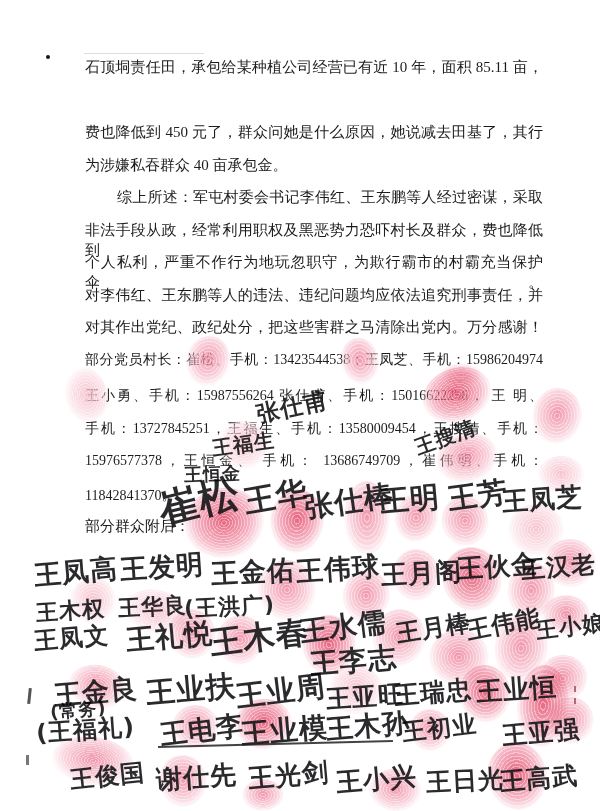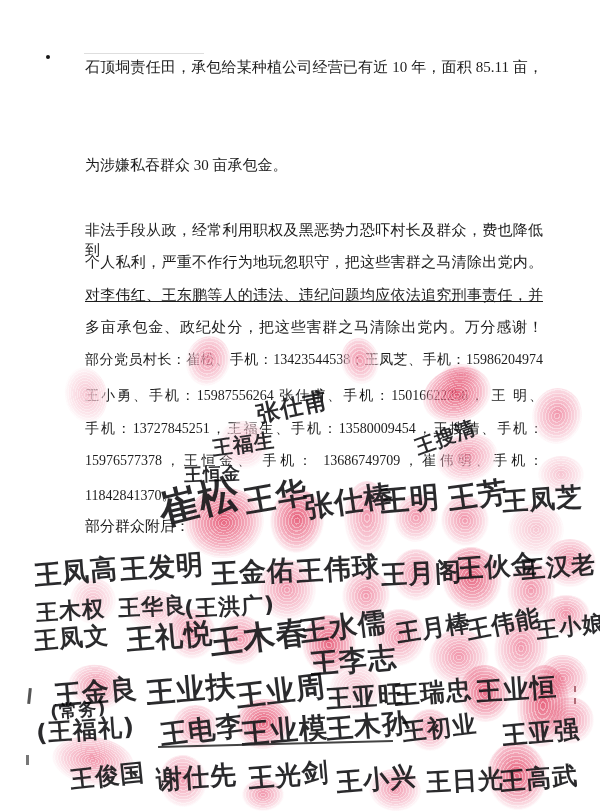--- a/index.html
+++ b/index.html
@@ -38,25 +38,27 @@
     mix-blend-mode:multiply;opacity:.92;letter-spacing:1px;
   }
   .mark{position:absolute;}
 </style>
 </head>
 <body>
 
 <div class="page">
   <div class="text-layer" id="lines">
       <div class="tline j" style="top: 57px; left: 85px; width: 458px;">石顶垌责任田，承包给某种植公司经营已有近 10 年，面积 85.11 亩，</div>
-      <div class="tline" style="top: 155px; left: 85px; width: 458px;">为涉嫌私吞群众 30 亩承包金。</div>
+      <div class="tline j" style="top: 122px; left: 85px; width: 458px;">费也降低到 450 元了，群众问她是什么原因，她说减去田基了，其行</div>
+      <div class="tline" style="top: 155px; left: 85px; width: 458px;">为涉嫌私吞群众 40 亩承包金。</div>
+      <div class="tline j" style="top: 187px; left: 117px; width: 426px;">综上所述：军屯村委会书记李伟红、王东鹏等人经过密谋，采取</div>
       <div class="tline j" style="top: 220px; left: 85px; width: 458px;">非法手段从政，经常利用职权及黑恶势力恐吓村长及群众，费也降低到</div>
-      <div class="tline j" style="top: 252px; left: 85px; width: 458px;">个人私利，严重不作行为地玩忽职守，把这些害群之马清除出党内。</div>
-      <div class="tline j" style="top: 285px; left: 85px; width: 458px; text-decoration: underline;">对李伟红、王东鹏等人的违法、违纪问题均应依法追究刑事责任，并</div>
-      <div class="tline j" style="top: 317px; left: 85px; width: 458px;">多亩承包金、政纪处分，把这些害群之马清除出党内。万分感谢！</div>
+      <div class="tline j" style="top: 252px; left: 85px; width: 458px;">个人私利，严重不作行为地玩忽职守，为欺行霸市的村霸充当保护伞。</div>
+      <div class="tline j" style="top: 285px; left: 85px; width: 458px;">对李伟红、王东鹏等人的违法、违纪问题均应依法追究刑事责任，并</div>
+      <div class="tline j" style="top: 317px; left: 85px; width: 458px;">对其作出党纪、政纪处分，把这些害群之马清除出党内。万分感谢！</div>
       <div class="tline j small" style="top: 350px; left: 85px; width: 458px;">部分党员村长：崔松、手机：13423544538；王凤芝、手机：15986204974</div>
       <div class="tline j small" style="top: 386px; left: 85px; width: 458px;">王小勇、手机：15987556264 张仕甫、手机：15016622256， 王 明、</div>
       <div class="tline j small" style="top: 419px; left: 85px; width: 458px;">手机：13727845251，王福生、手机：13580009454，王搜清、手机：</div>
       <div class="tline j small" style="top: 451px; left: 85px; width: 458px;">15976577378，王恒金、 手机： 13686749709，崔伟明、手机：</div>
       <div class="tline small" style="top: 486px; left: 85px; width: 458px;">11842841370。</div>
       <div class="tline" style="top: 516px; left: 85px; width: 458px;">部分群众附后：</div>
     </div>
   <div class="prints-layer" id="prints">
       <div class="fp p1" style="left: 186px; top: 336px; width: 44px; height: 50px; transform: rotate(15deg);">
         <i></i>

